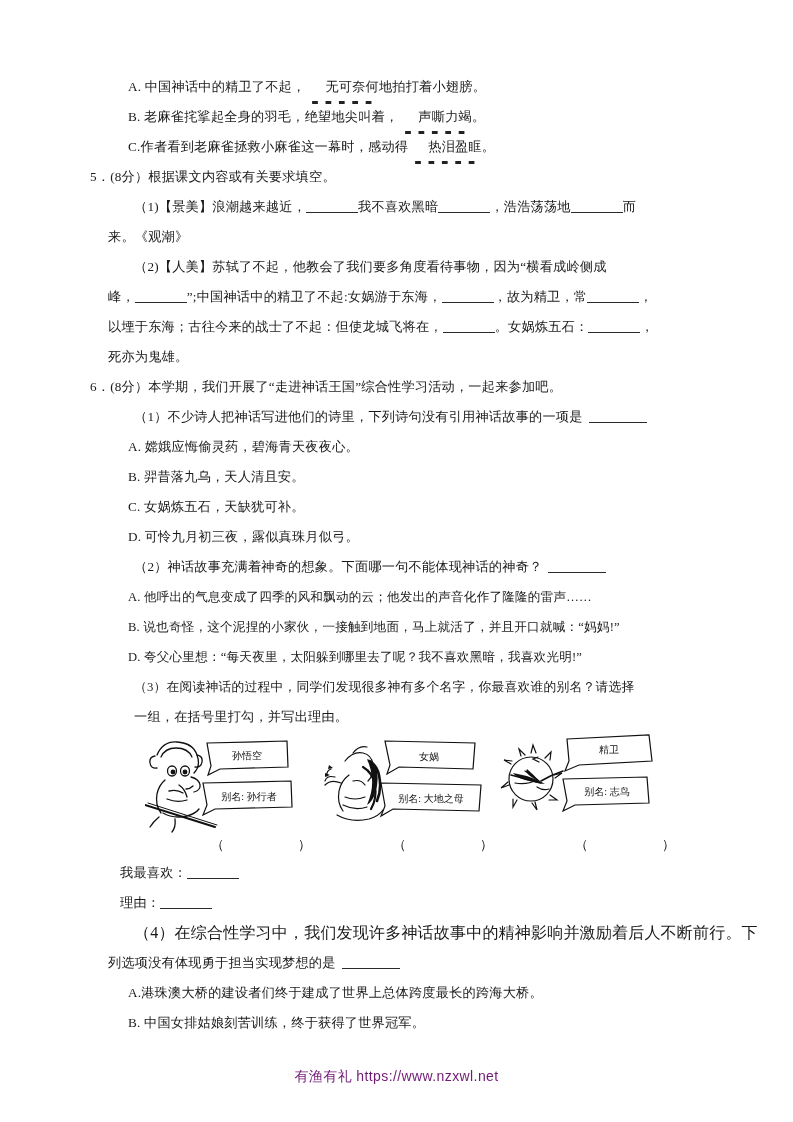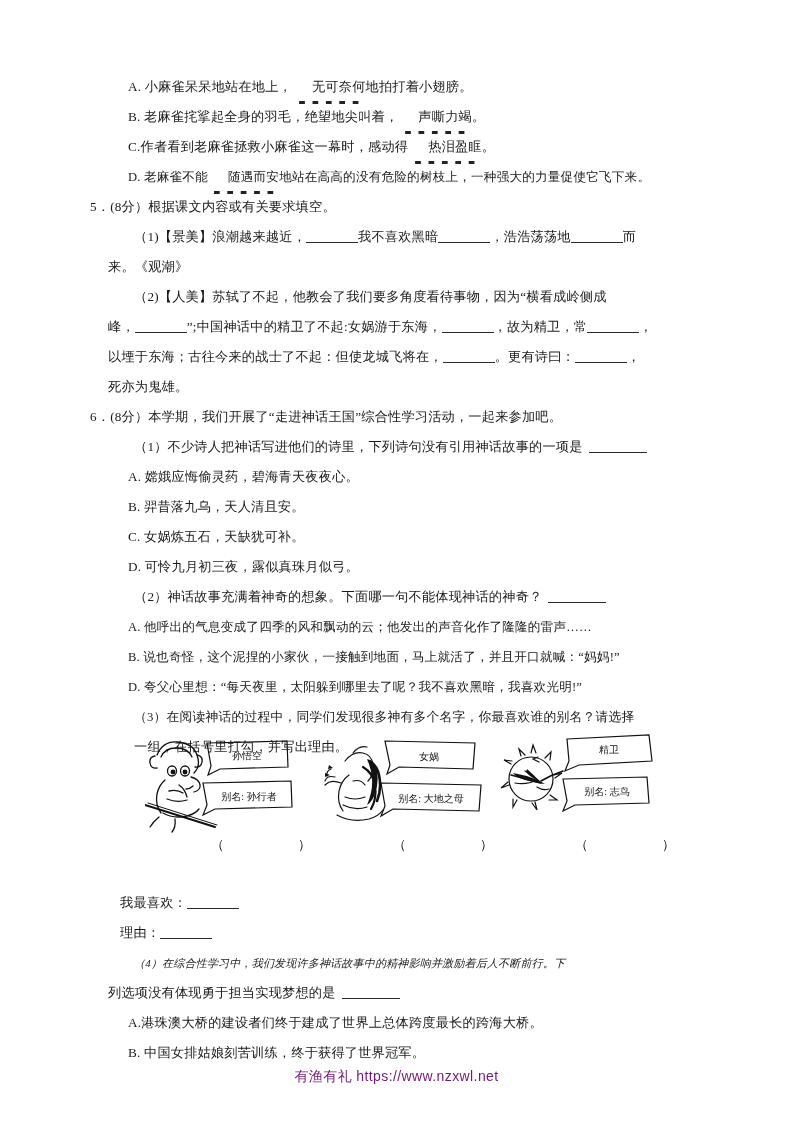--- a/index.html
+++ b/index.html
@@ -90,45 +90,42 @@
     fill:#111;
   }
 </style>
 </head>
 <body>
 
 <div class="page">
   <div class="content">
 
     <div class="line opt">
-      <span>A. 小麻雀呆呆地站在地上，</span><span class="dotted">无可奈何</span><span>地拍打着小翅膀。</span>
+      <span>A. 中国神话中的精卫了不起，</span><span class="dotted">无可奈何</span><span>地拍打着小翅膀。</span>
     </div>
     <div class="line opt">
       <span>B. 老麻雀挓挲起全身的羽毛，绝望地尖叫着，</span><span class="dotted">声嘶力竭</span><span>。</span>
     </div>
     <div class="line opt">
       <span>C.作者看到老麻雀拯救小麻雀这一幕时，感动得</span><span class="dotted">热泪盈眶</span><span>。</span>
-    </div>
-    <div class="line opt" style="font-size:12.6px;">
-      <span>D. 老麻雀不能</span><span class="dotted">随遇而安</span><span>地站在高高的没有危险的树枝上，一种强大的力量促使它飞下来。</span>
     </div>
 
     <div class="line qnum" style="margin-left:-18px;">5．(8分）根据课文内容或有关要求填空。</div>
 
     <div class="line sub">
       <span>（1)【景美】浪潮越来越近，</span><span class="blank b-md"></span><span>我不喜欢黑暗</span><span class="blank b-md"></span><span>，浩浩荡荡地</span><span class="blank b-md"></span><span>而</span>
     </div>
     <div class="line cont">来。《观潮》</div>
 
     <div class="line sub">（2)【人美】苏轼了不起，他教会了我们要多角度看待事物，因为“横看成岭侧成</div>
     <div class="line cont">
       <span>峰，</span><span class="blank b-md"></span><span>”;中国神话中的精卫了不起:女娲游于东海，</span><span class="blank b-md"></span><span>，故为精卫，常</span><span class="blank b-md"></span><span>，</span>
     </div>
     <div class="line cont">
-      <span>以堙于东海；古往今来的战士了不起：但使龙城飞将在，</span><span class="blank b-md"></span><span>。更有诗曰：</span><span class="blank b-md"></span><span>，</span>
+      <span>以堙于东海；古往今来的战士了不起：但使龙城飞将在，</span><span class="blank b-md"></span><span>。女娲炼五石：</span><span class="blank b-md"></span><span>，</span>
     </div>
     <div class="line cont">死亦为鬼雄。</div>
 
     <div class="line qnum" style="margin-left:-18px;">6．(8分）本学期，我们开展了“走进神话王国”综合性学习活动，一起来参加吧。</div>
 
     <div class="line sub">
       <span>（1）不少诗人把神话写进他们的诗里，下列诗句没有引用神话故事的一项是</span><span class="blank b-lg" style="margin-left:6px;"></span>
     </div>
     <div class="line opt">A. 嫦娥应悔偷灵药，碧海青天夜夜心。</div>
     <div class="line opt">B. 羿昔落九乌，天人清且安。</div>
@@ -147,21 +144,21 @@
 
     <div style="height:126px;"></div>
 
     <div class="line cont" style="text-indent:12px;">
       <span>我最喜欢：</span><span class="blank b-md"></span>
     </div>
     <div class="line cont" style="text-indent:12px;">
       <span>理由：</span><span class="blank b-md"></span>
     </div>
 
-    <div class="line sub" style="font-size:11px;font-style:italic;">（4）在综合性学习中，我们发现许多神话故事中的精神影响并激励着后人不断前行。下</div>
+    <div class="line sub" style="font-size:16px;">（4）在综合性学习中，我们发现许多神话故事中的精神影响并激励着后人不断前行。下</div>
     <div class="line cont">
       <span>列选项没有体现勇于担当实现梦想的是</span><span class="blank b-lg" style="margin-left:6px;"></span>
     </div>
     <div class="line opt">A.港珠澳大桥的建设者们终于建成了世界上总体跨度最长的跨海大桥。</div>
     <div class="line opt">B. 中国女排姑娘刻苦训练，终于获得了世界冠军。</div>
 
   </div>
 
   <div class="figures">
 

